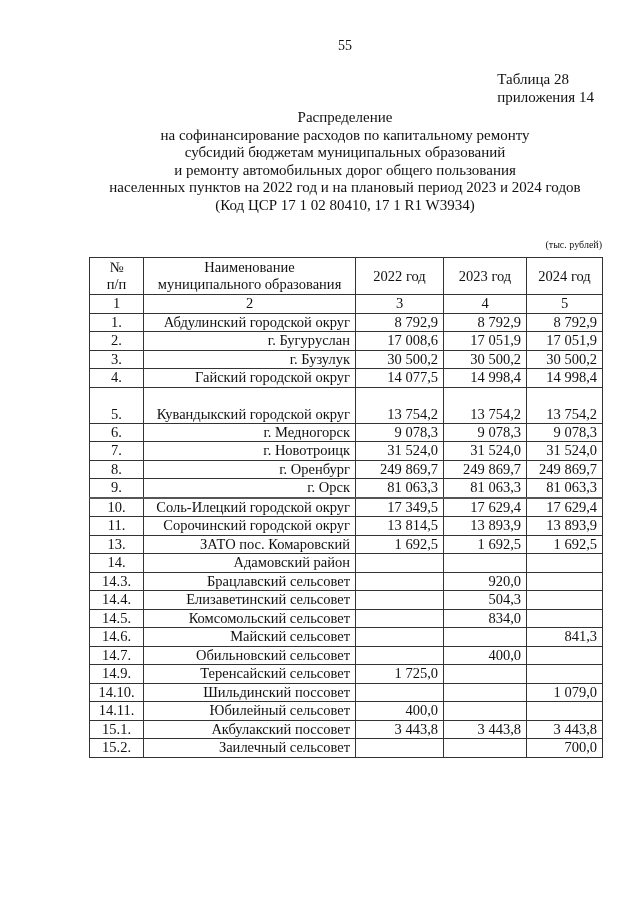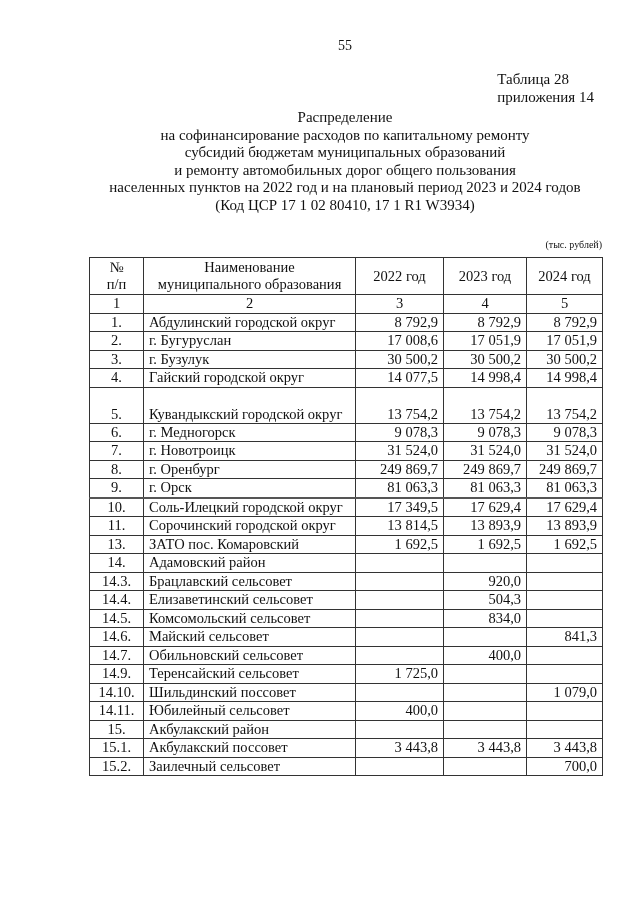--- a/index.html
+++ b/index.html
@@ -12,21 +12,21 @@
   .table-label { position: absolute; top: 70px; right: 46px; text-align: left; font-size: 15px; line-height: 18px; }
   .title { position: absolute; top: 109px; left: 80px; width: 530px; text-align: center; font-size: 15px; line-height: 17.6px; }
   .units { position: absolute; top: 239px; right: 38px; font-size: 10px; }
   table {
     position: absolute; top: 257px; left: 89px;
     border-collapse: collapse; font-size: 14.5px; table-layout: fixed;
   }
   td, th { border: 1px solid #333; padding: 0 5px; height: 17.5px; line-height: 17px; font-weight: normal; white-space: nowrap; }
   th { text-align: center; vertical-align: middle; line-height: 17px; }
   td.num { text-align: center; }
-  td.name { text-align: left; }
+  td.name { text-align: right; }
   td.val { text-align: right; }
   td.colnum { text-align: center; }
   tr.tall td { height: 35px; vertical-align: bottom; }
   tr.tall td.name { white-space: normal; line-height: 17px; }
   .thick-bottom td { border-bottom: 2px solid #555; }
 </style>
 </head>
 <body>
 
 <div class="page-num">55</div>
@@ -219,27 +219,20 @@
         <td class="val">1 079,0</td>
       </tr>
       <tr>
         <td class="num">14.11.</td>
         <td class="name">Юбилейный сельсовет</td>
         <td class="val">400,0</td>
         <td class="val"></td>
         <td class="val"></td>
       </tr>
       <tr>
-        <td class="num">15.</td>
-        <td class="name">Акбулакский район</td>
-        <td class="val"></td>
-        <td class="val"></td>
-        <td class="val"></td>
-      </tr>
-      <tr>
         <td class="num">15.1.</td>
         <td class="name">Акбулакский поссовет</td>
         <td class="val">3 443,8</td>
         <td class="val">3 443,8</td>
         <td class="val">3 443,8</td>
       </tr>
       <tr>
         <td class="num">15.2.</td>
         <td class="name">Заилечный сельсовет</td>
         <td class="val"></td>

